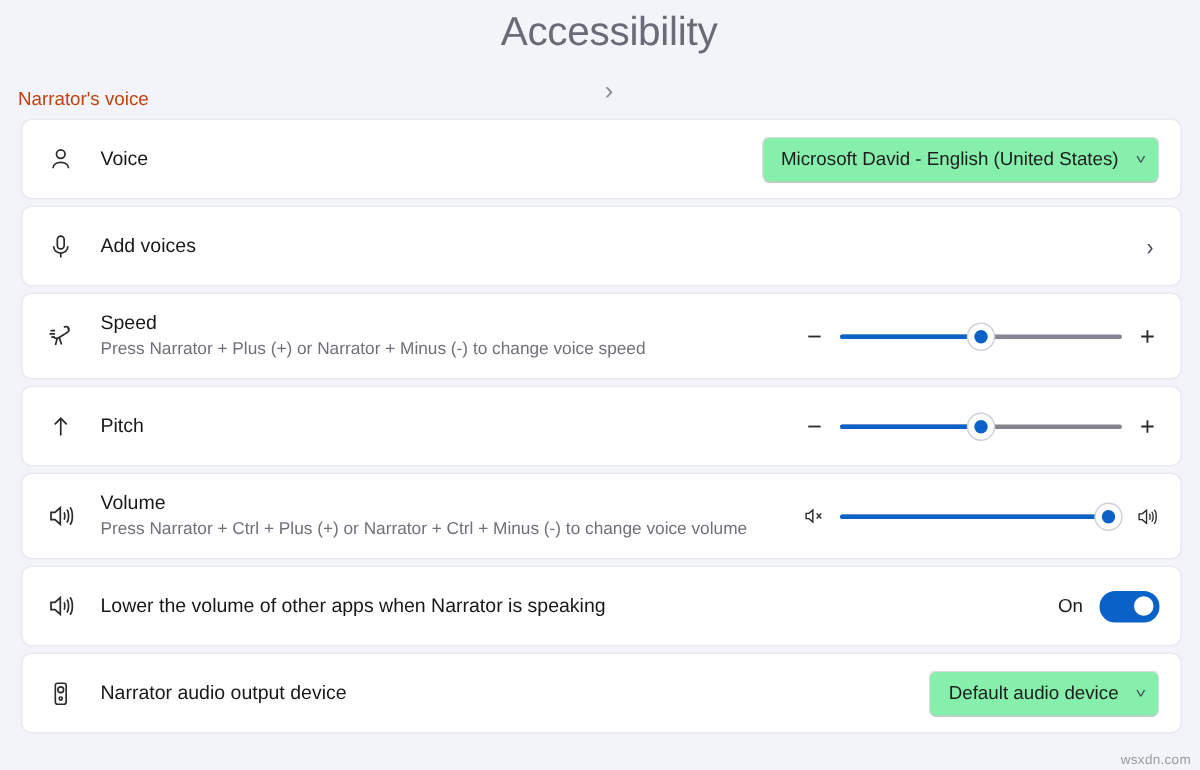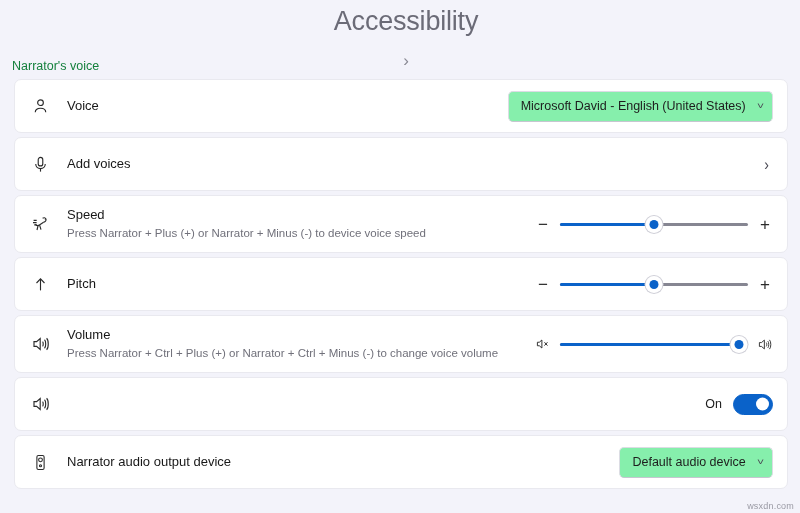--- a/index.html
+++ b/index.html
@@ -39,21 +39,21 @@
   .crumb-current {
     font-size: 30px;
     font-weight: 700;
     color: #7f1d1d;
     letter-spacing: -0.2px;
   }
 
   
   .section-label {
     font-size: 12.5px;
-    color: #15803d;
+    color: #c2410c;
     padding: 9px 0 0 12px;
     margin-bottom: 6px;
   }
 
   
   .cards {
     padding: 0 12px 0 14px;
     display: flex;
     flex-direction: column;
     gap: 4px;
@@ -291,21 +291,21 @@
       <svg width="20" height="20" viewBox="0 0 20 20" fill="none" stroke="#2b2b2b" stroke-width="1.15">
         <path d="M11.6 4.2c1.1-.8 2.6-.6 3.2.5.6 1.1.1 2.4-1 3l-1.6.9"></path>
         <path d="M12.2 8.6 8.4 11c-1.3.8-3 .5-3.9-.7"></path>
         <path d="M8.6 11.2 10 15.6M7 11.9 6 16"></path>
         <path d="M2.6 6.4h3.1M2 8.6h3.6M3.2 10.8h2.4"></path>
         <circle cx="14.3" cy="5.2" r="0.55" fill="#2b2b2b" stroke="none"></circle>
       </svg>
     </span>
     <div class="card-text">
       <div class="card-title">Speed</div>
-      <div class="card-sub">Press Narrator + Plus (+) or Narrator + Minus (-) to device voice speed</div>
+      <div class="card-sub">Press Narrator + Plus (+) or Narrator + Minus (-) to change voice speed</div>
     </div>
     <div class="card-right">
       <div class="slider-wrap">
         <span class="slider-side">
           <span class="minus-glyph">−</span>
         </span>
         <div class="slider">
           <div class="track"></div>
           <div class="fill" style="width:50%"></div>
           <div class="thumb" style="left:50%"></div>
@@ -384,20 +384,23 @@
 
   <div class="card">
     <span class="card-icon">
       <svg width="20" height="20" viewBox="0 0 20 20" fill="none" stroke="#2b2b2b" stroke-width="1.15">
         <path d="M3 7.6h2.6L9.2 4.5v11L5.6 12.4H3z"></path>
         <path d="M11.6 7.6c.8.7.8 4.1 0 4.8"></path>
         <path d="M13.5 5.8c1.6 1.3 1.6 7.1 0 8.4"></path>
         <path d="M15.6 4.2c2.2 1.9 2.2 9.7 0 11.6"></path>
       </svg>
     </span>
+    <div class="card-text">
+      <div class="card-title">Lower the volume of other apps when Narrator is speaking</div>
+    </div>
     <div class="card-right">
       <div class="toggle-row">
         <span class="toggle-label">On</span>
         <div class="toggle">
           <span class="knob"></span>
         </div>
       </div>
     </div>
   </div>
 

